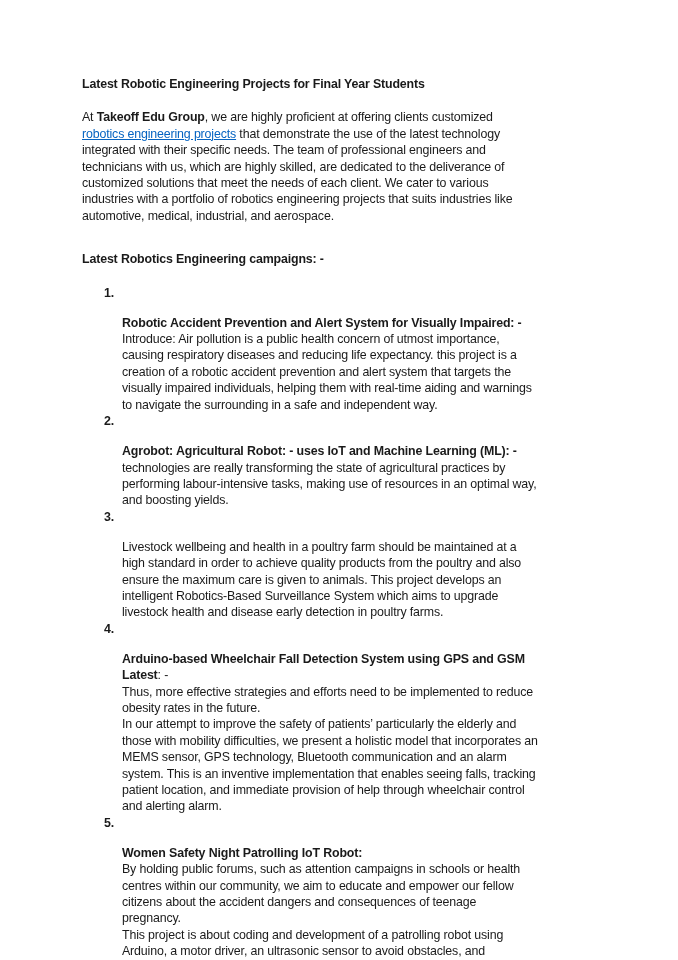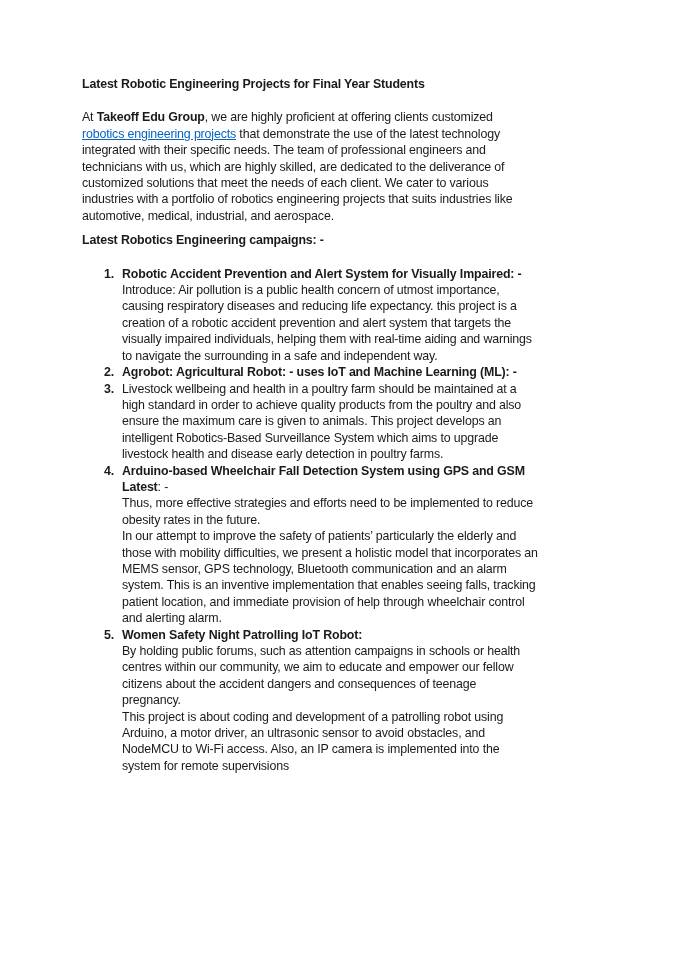--- a/index.html
+++ b/index.html
@@ -26,21 +26,21 @@
     width:620px;
     height:960px;
     padding:76px 82px 40px 82px;
     background:#ffffff;
   }
   .doc-title{
     font-weight:bold;
     margin:0 0 17px 0;
   }
   .intro{
-    margin:0 0 8px 0;
+    margin:0 0 27px 0;
   }
   .doc-link{
     color:var(--link-color);
     text-decoration:underline;
     cursor:pointer;
   }
   .list-heading{
     font-weight:bold;
     margin:0 0 17px 0;
   }
@@ -53,20 +53,21 @@
   }
   .num{
     flex:0 0 18px;
     width:18px;
     padding-left:22px;
     font-weight:bold;
   }
   .content{
     flex:1 1 auto;
     min-width:0;
+    margin-top:30px;
   }
   .item-title{
     font-weight:bold;
   }
   .item-title .suffix{
     font-weight:normal;
   }
   .para{
     margin:0;
     font-weight:normal;
@@ -90,20 +91,21 @@
       <div class="content">
         <div class="item-title">Robotic Accident Prevention and Alert System for Visually Impaired: -</div>
         <div class="para">Introduce: Air pollution is a public health concern of utmost importance, causing respiratory diseases and reducing life expectancy. this project is a creation of a robotic accident prevention and alert system that targets the visually impaired individuals, helping them with real-time aiding and warnings to navigate the surrounding in a safe and independent way.</div>
       </div>
     </div>
 
     <div class="item">
       <span class="num">2.</span>
       <div class="content">
         <div class="item-title">Agrobot: Agricultural Robot: - uses IoT and Machine Learning (ML): -</div>
+        <div class="para">technologies are really transforming the state of agricultural practices by performing labour-intensive tasks, making use of resources in an optimal way, and boosting yields.</div>
       </div>
     </div>
 
     <div class="item">
       <span class="num">3.</span>
       <div class="content">
         <div class="para">Livestock wellbeing and health in a poultry farm should be maintained at a high standard in order to achieve quality products from the poultry and also ensure the maximum care is given to animals. This project develops an intelligent Robotics-Based Surveillance System which aims to upgrade livestock health and disease early detection in poultry farms.</div>
       </div>
     </div>
 

